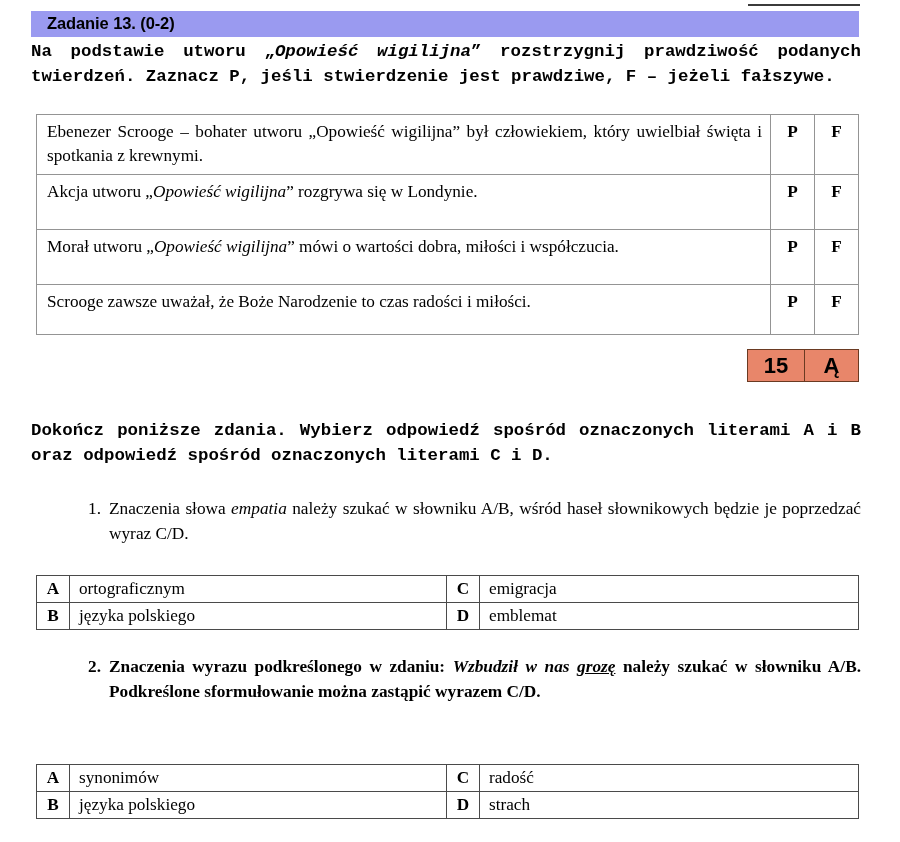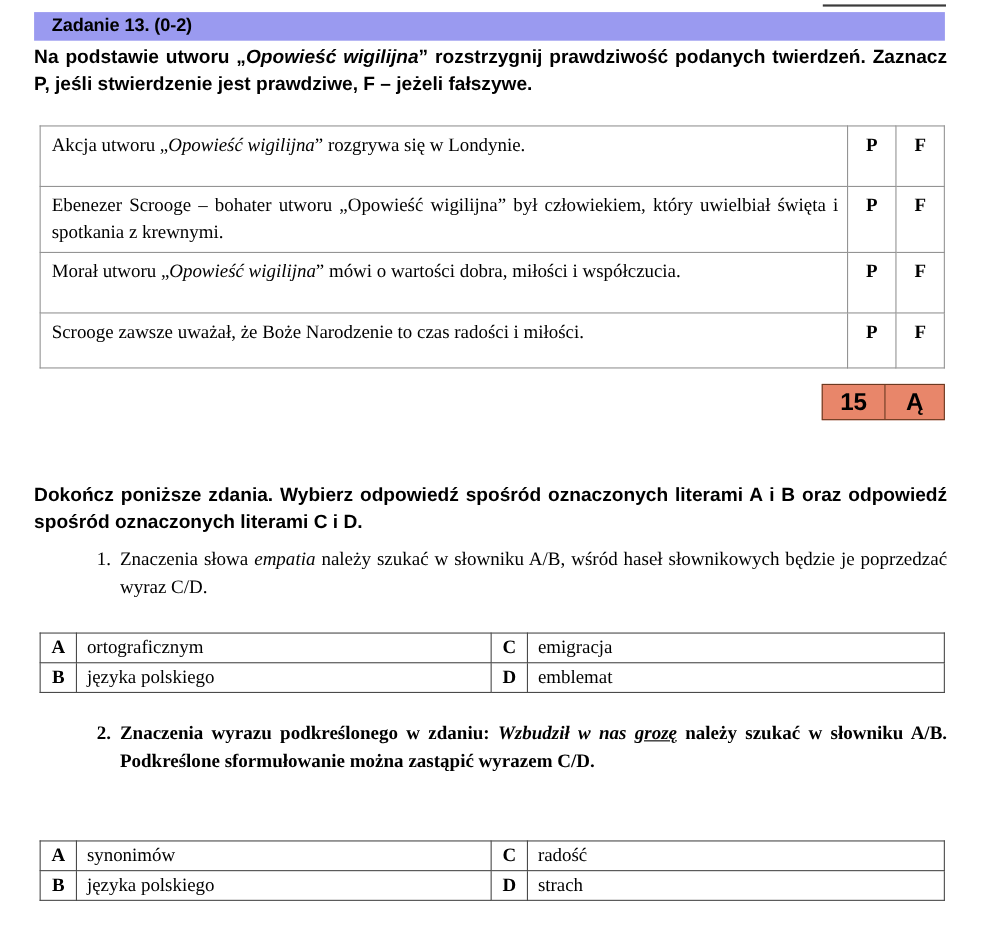--- a/index.html
+++ b/index.html
@@ -55,29 +55,29 @@
     top: 389px;
     width: 828px;
     background: #fbd3ec;
   }
 
   
   .instruction {
     position: absolute;
     left: 31px;
     width: 830px;
-    font-family: Liberation Sans, sans-serif;
+    font-family: Liberation Mono, monospace;
     font-weight: bold;
     font-size: 17.4px;
     line-height: 25px;
     text-align: justify;
     text-justify: inter-word;
   }
   #task13-instruction { top: 39px; }
-  #task14-instruction { top: 437px; }
+  #task14-instruction { top: 418px; }
   .instruction i { font-style: italic; }
 
   
   .pf-table {
     position: absolute;
     left: 36px;
     top: 114px;
     width: 823px;
     border-collapse: collapse;
     table-layout: fixed;
@@ -194,26 +194,26 @@
 
   <div class="task-bar" id="task13-bar">Zadanie 13. (0-2)</div>
 
   <div class="instruction" id="task13-instruction">
     <span>Na podstawie utworu </span><span>„</span><i>Opowieść wigilijna</i><span>”</span><span> rozstrzygnij prawdziwość podanych twierdzeń. Zaznacz P, jeśli stwierdzenie jest prawdziwe, F – jeżeli fałszywe.</span>
   </div>
 
   <table class="pf-table">
     <tbody>
         <tr class="h2">
+      <td class="stmt"><span>Ebenezer Scrooge – bohater utworu „</span><span>Opowieść wigilijna</span><span>” był człowiekiem, który uwielbiał święta i spotkania z krewnymi.</span></td>
+      <td class="mark">P</td>
+      <td class="mark">F</td>
+    </tr>
+    <tr class="h2">
       <td class="stmt"><span>Akcja utworu „</span><i>Opowieść wigilijna</i><span>” rozgrywa się w Londynie.</span></td>
-      <td class="mark">P</td>
-      <td class="mark">F</td>
-    </tr>
-    <tr class="h2">
-      <td class="stmt"><span>Ebenezer Scrooge – bohater utworu „</span><span>Opowieść wigilijna</span><span>” był człowiekiem, który uwielbiał święta i spotkania z krewnymi.</span></td>
       <td class="mark">P</td>
       <td class="mark">F</td>
     </tr>
     <tr class="h2">
       <td class="stmt"><span>Morał utworu „</span><i>Opowieść wigilijna</i><span>” mówi o wartości dobra, miłości i współczucia.</span></td>
       <td class="mark">P</td>
       <td class="mark">F</td>
     </tr>
     <tr class="h1">
       <td class="stmt"><span>Scrooge zawsze uważał, że Boże Narodzenie to czas radości i miłości.</span></td>

